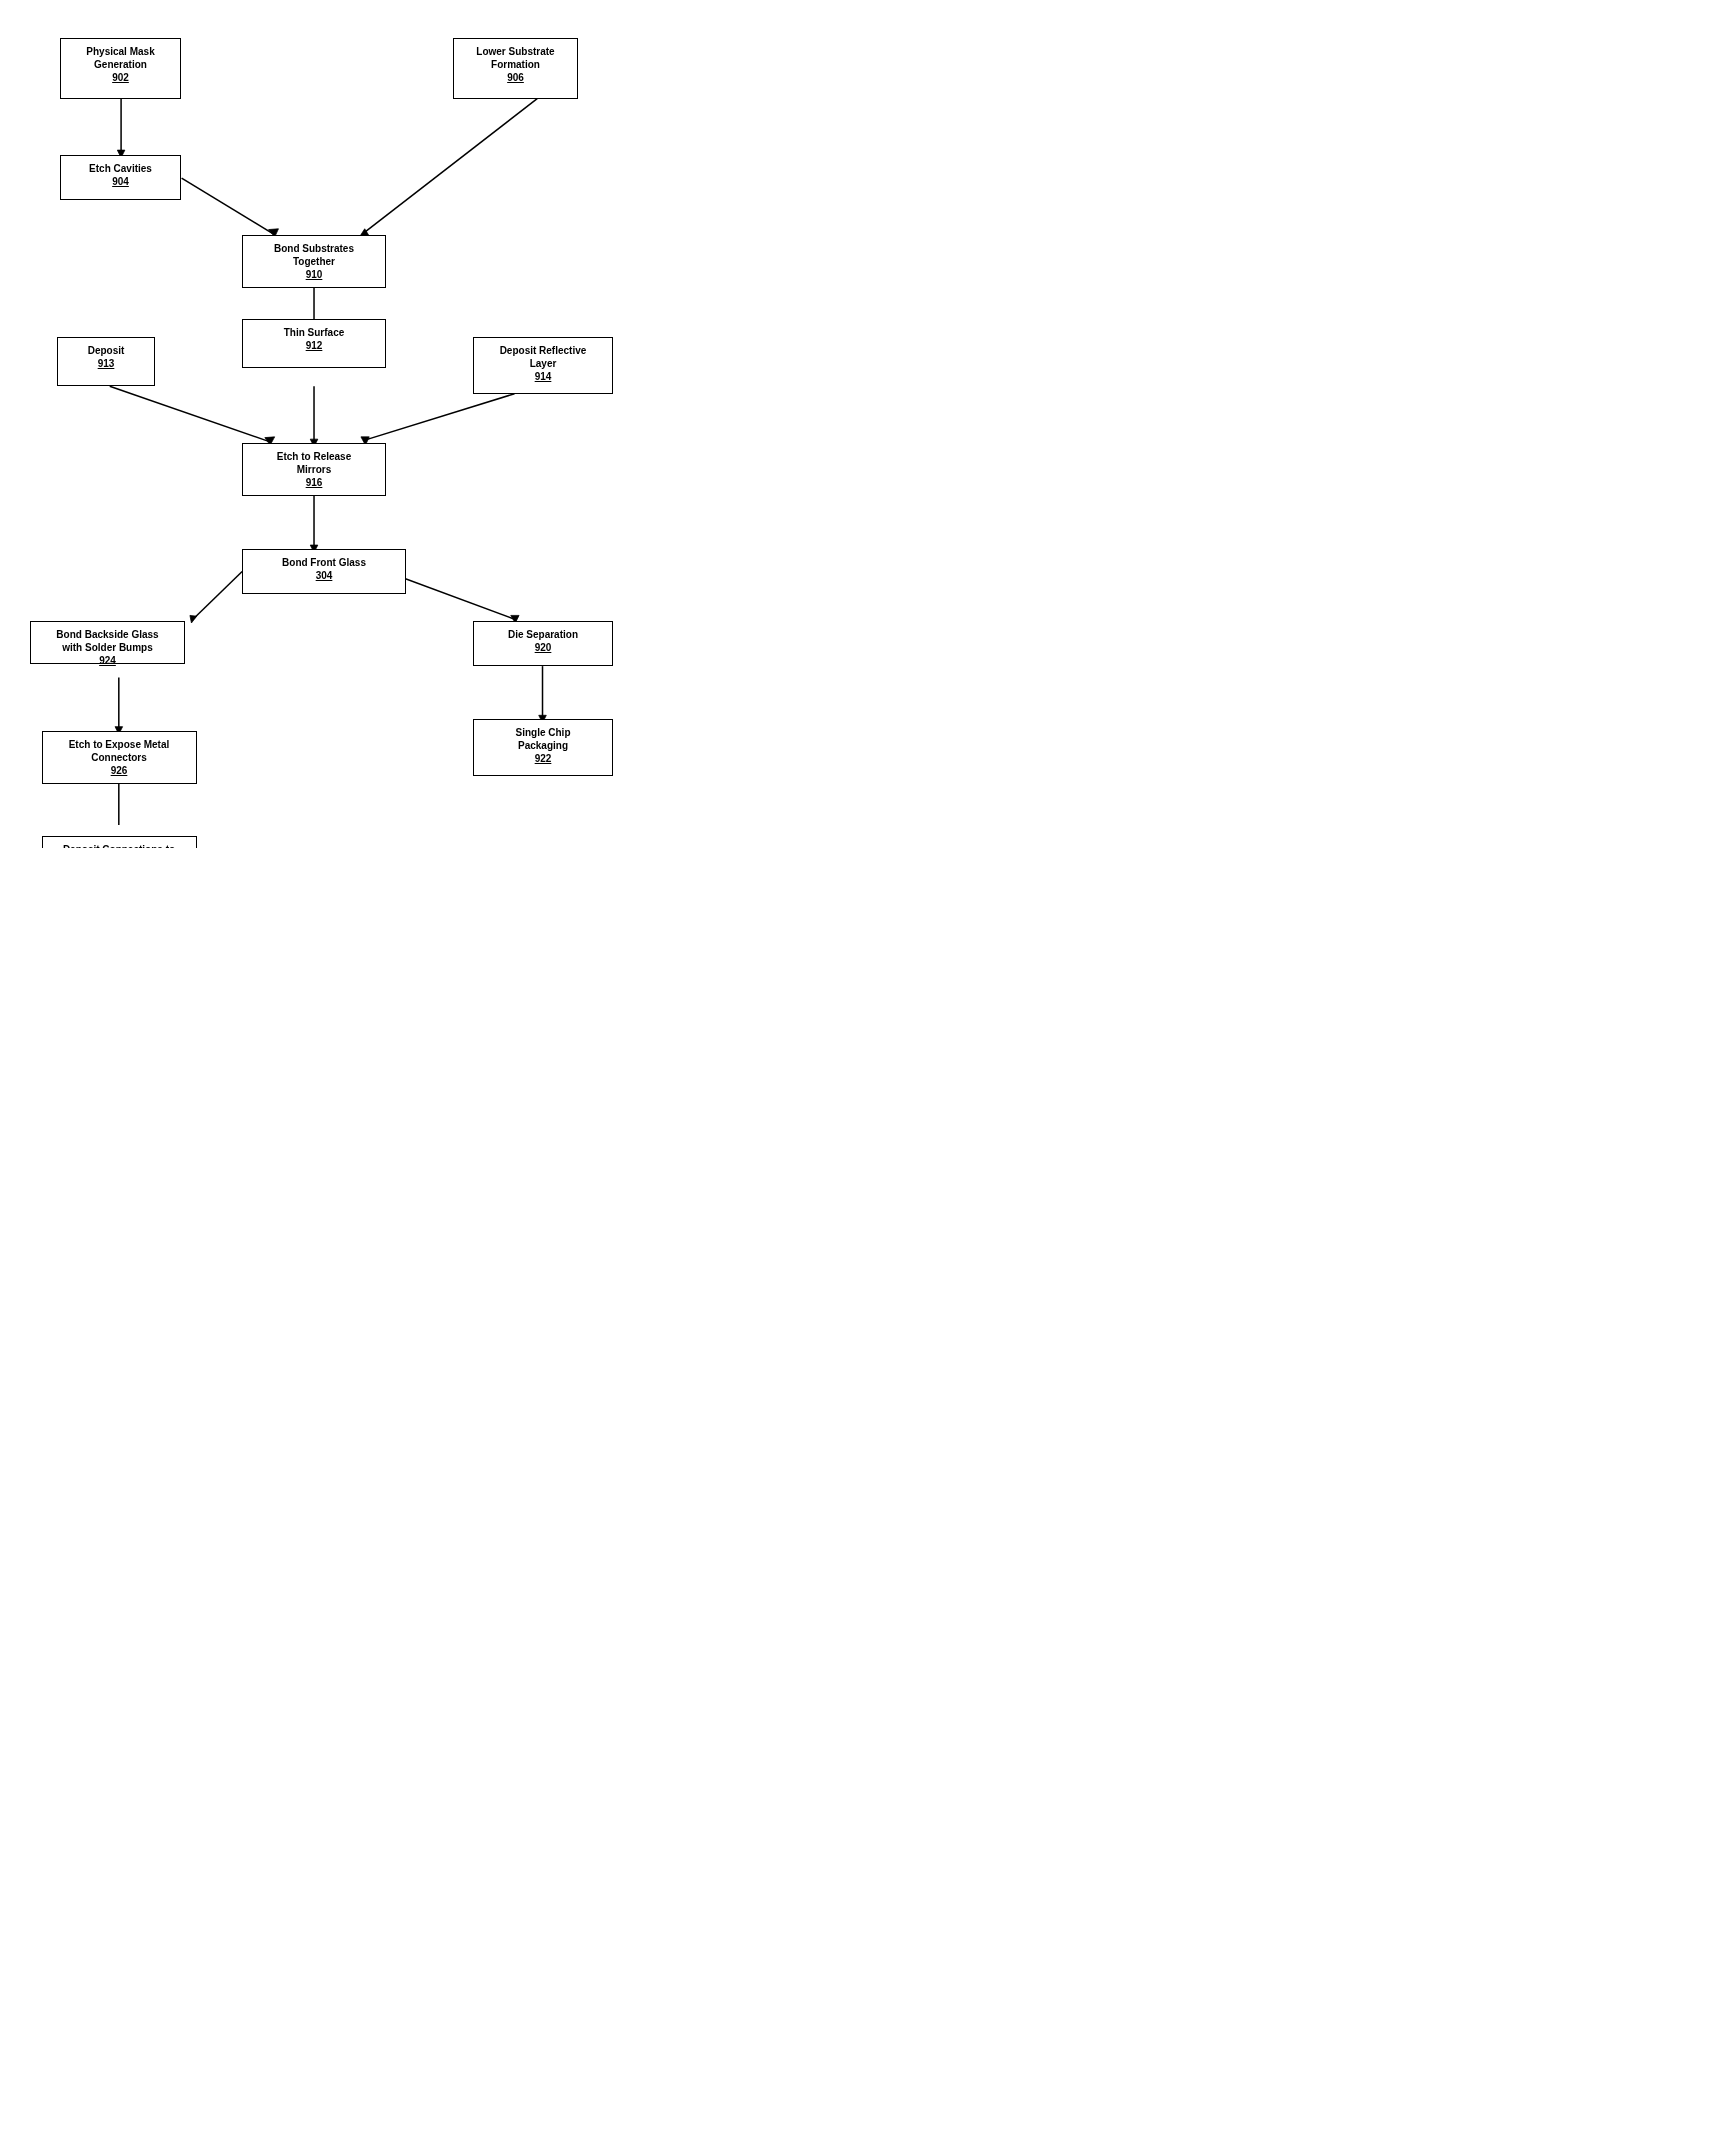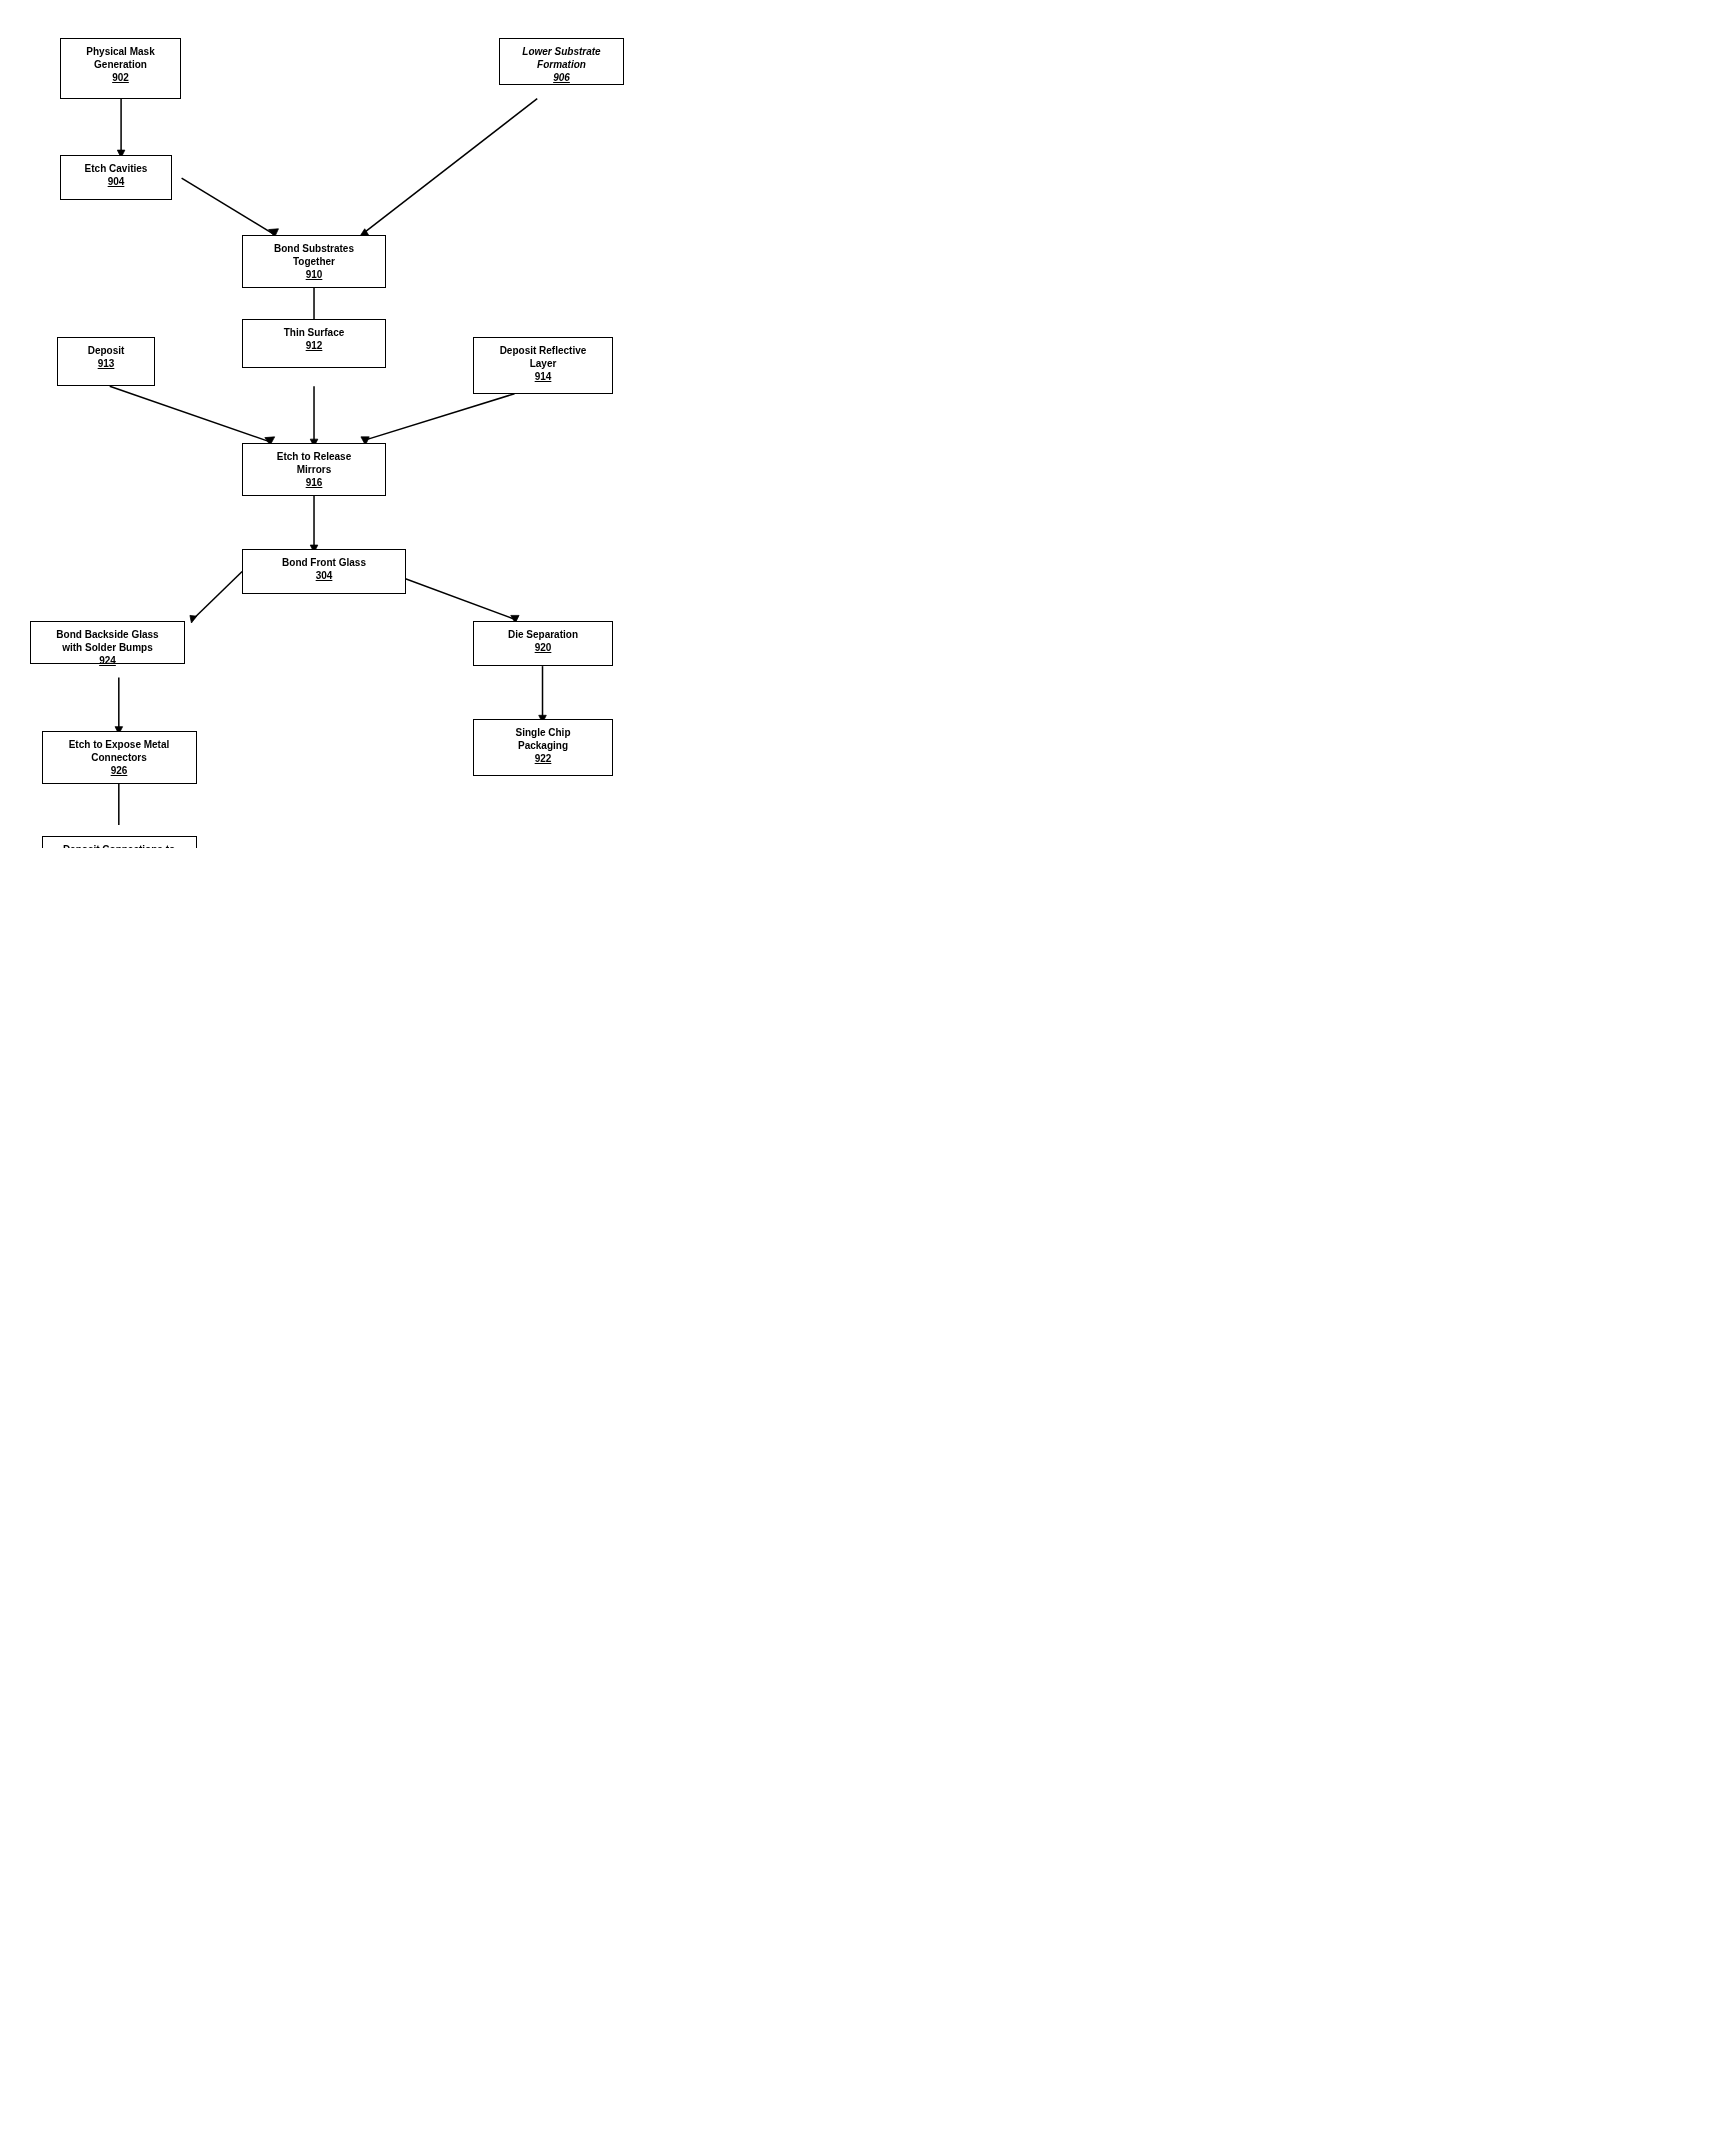--- a/index.html
+++ b/index.html
@@ -101,27 +101,27 @@
     <line x1="697" y1="850" x2="697" y2="917"></line>
     <polygon points="692,915 697,925 702,915"></polygon>
   </svg>
 
   <div class="box" style="left:45px; top:15px; width:121px; height:61px;">
     <span style="white-space:pre-line;">Physical Mask
 Generation</span>
     <span class="num">902</span>
   </div>
 
-  <div class="box" style="left:484px; top:15px; width:125px; height:47px;font-style:italic;">
+  <div class="box" style="left:438px; top:15px; width:125px; height:61px;">
     <span style="white-space:pre-line;">Lower Substrate
 Formation</span>
     <span class="num">906</span>
   </div>
 
-  <div class="box" style="left:45px; top:132px; width:112px; height:45px;">
+  <div class="box" style="left:45px; top:132px; width:121px; height:45px;">
     <span>Etch Cavities</span>
     <span class="num">904</span>
   </div>
 
   <div class="box" style="left:227px; top:212px; width:144px; height:53px;">
     <span style="white-space:pre-line;">Bond Substrates
 Together</span>
     <span class="num">910</span>
   </div>
 

